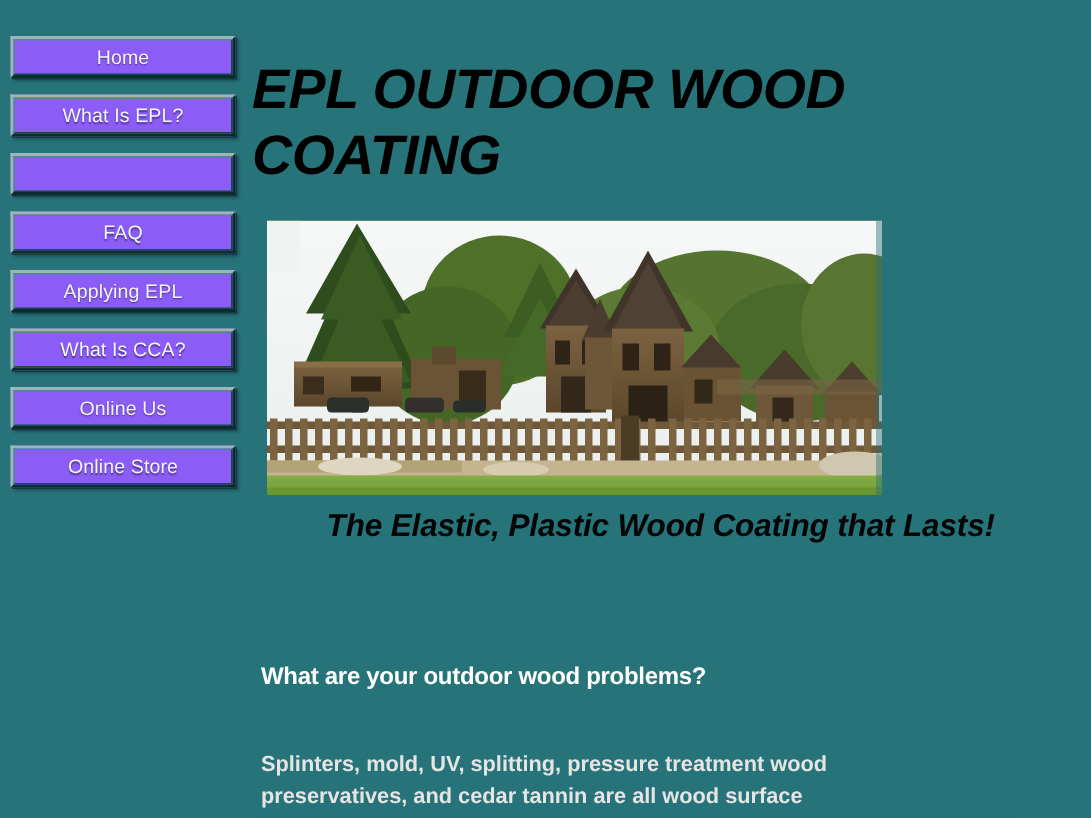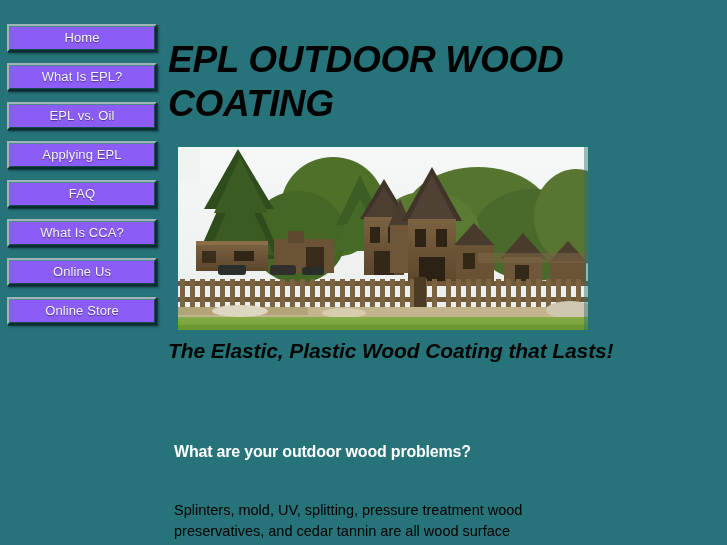--- a/index.html
+++ b/index.html
@@ -102,20 +102,21 @@
     overflow: hidden;
     background: #6d7c54;
   }
   .hero-photo svg { display: block; }
 
   .tagline {
     position: absolute;
     left: 5px;
     top: 335px;
     width: 545px;
+    text-align: center;
     color: #050505;
     font-size: 21px;
     line-height: 31px;
     font-weight: bold;
     font-style: italic;
     letter-spacing: -0.1px;
   }
 
   .section-heading {
     position: absolute;
@@ -127,56 +128,55 @@
     line-height: 31px;
     font-weight: bold;
     letter-spacing: -0.2px;
   }
 
   .body-copy {
     position: absolute;
     left: 11px;
     top: 500px;
     width: 400px;
-    color: #000000;
+    color: #e5e5e5;
     font-size: 14.5px;
     line-height: 21px;
-    font-weight: 400;
+    font-weight: 700;
   }
 </style>
 </head>
 <body>
 
 <div class="sidebar">
   <div class="nav-list">
 
     <div class="nav-button">
       <span class="inner-bevel"></span>
       <span class="nav-label">Home</span>
     </div>
 
     <div class="nav-button">
       <span class="inner-bevel"></span>
       <span class="nav-label">What Is EPL?</span>
     </div>
 
     <div class="nav-button">
       <span class="inner-bevel"></span>
-      <span class="nav-label">EPL vs. Oil</span>
-    </div>
-
+    </div>
+
+
+    <div class="nav-button">
+      <span class="inner-bevel"></span>
+      <span class="nav-label">FAQ</span>
+    </div>
 
     <div class="nav-button">
       <span class="inner-bevel"></span>
       <span class="nav-label">Applying EPL</span>
-    </div>
-
-    <div class="nav-button">
-      <span class="inner-bevel"></span>
-      <span class="nav-label">FAQ</span>
     </div>
 
     <div class="nav-button">
       <span class="inner-bevel"></span>
       <span class="nav-label">What Is CCA?</span>
     </div>
 
     <div class="nav-button">
       <span class="inner-bevel"></span>
       <span class="nav-label">Online Us</span>

